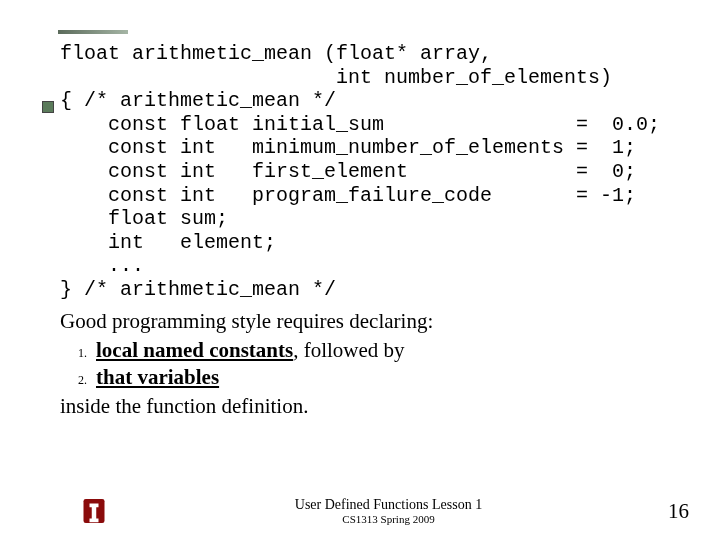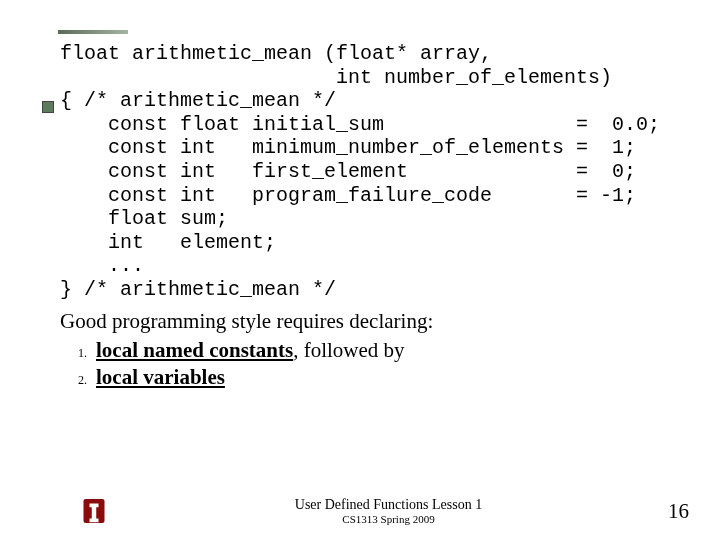--- a/index.html
+++ b/index.html
@@ -110,23 +110,24 @@
     ...
 } /* arithmetic_mean */</div>
 
   <div class="body-text">
     <div>Good programming style requires declaring:</div>
     <ol>
       <li>
         <span class="bold underline">local named constants</span><span>, followed by</span>
       </li>
       <li>
-        <span class="bold underline">local variables</span>
+        <span class="bold underline">that variables</span>
       </li>
     </ol>
+    <div>inside the function definition.</div>
   </div>
 
   <div class="footer">
     <svg class="logo" viewBox="0 0 40 40">
       <rect x="6" y="4" width="28" height="32" rx="3" fill="#8a0b0b"></rect>
       <path d="M14 10 h12 v5 h-3 v15 h3 v5 h-12 v-5 h3 v-15 h-3 z" fill="#fff"></path>
     </svg>
     <div class="footer-center">
       <div>User Defined Functions Lesson 1</div>
       <div class="sub">CS1313 Spring 2009</div>

